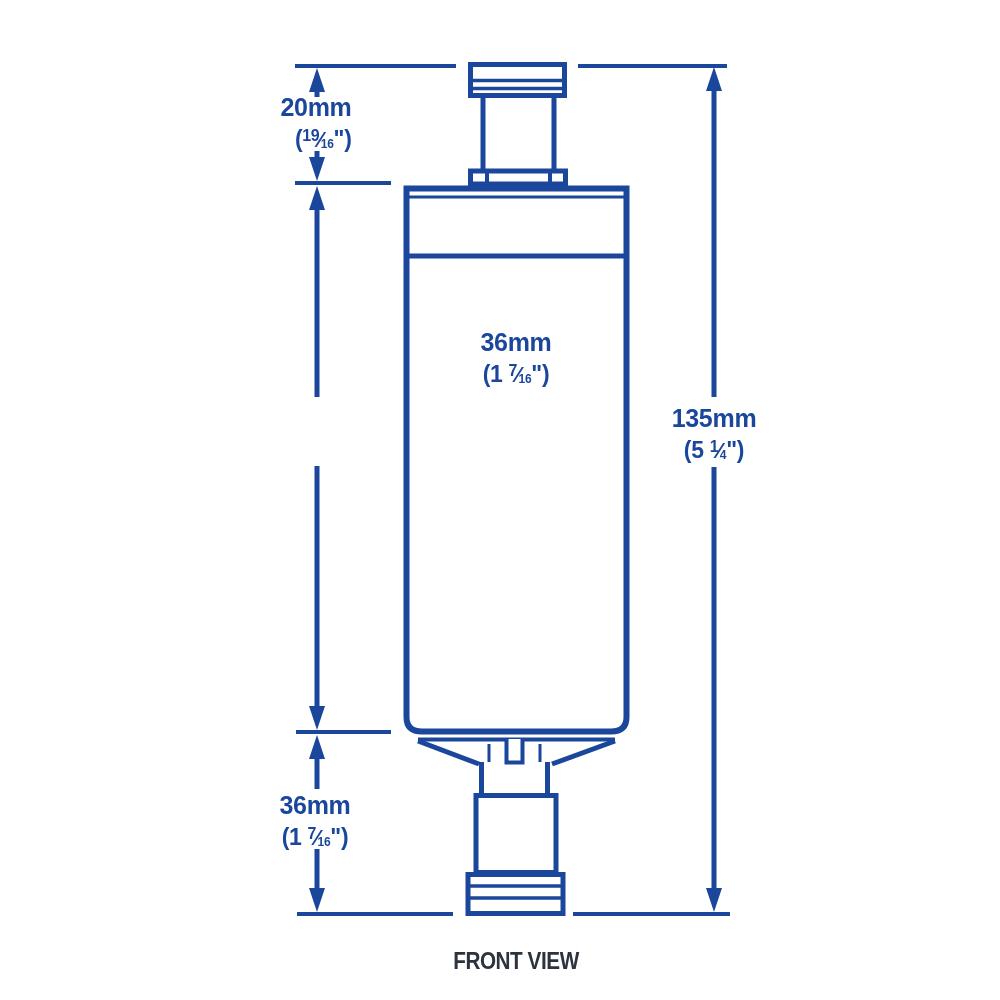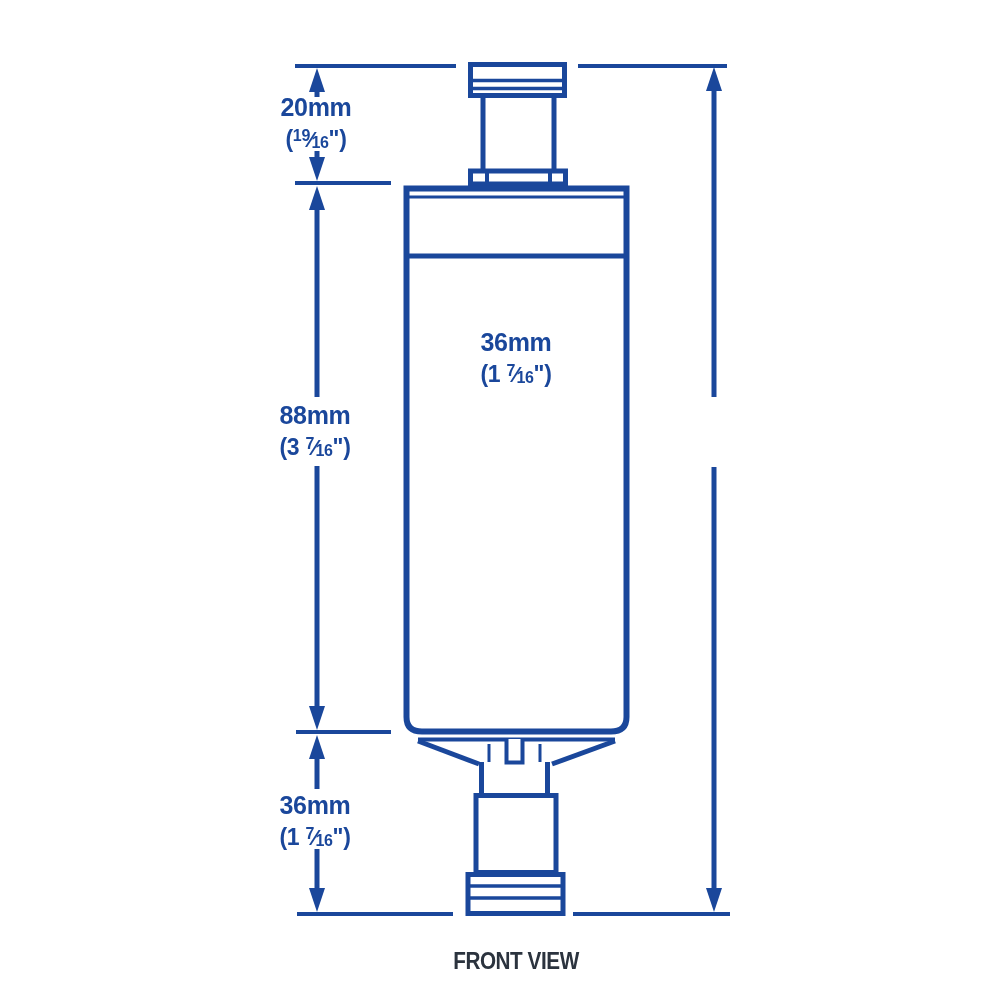--- a/index.html
+++ b/index.html
@@ -28,21 +28,21 @@
     color: var(--line);
     font-weight: bold;
     letter-spacing: -0.3px;
     white-space: nowrap;
   }
   .dim-label .mm   { font-size: 25px; line-height: 27px; }
   .dim-label .inch { font-size: 23px; line-height: 30px; }
   .fwhole { font-size: 23px; }
   .fnum  { font-size: 16px; vertical-align: 6px; }
   .fsl   { font-size: 22px; margin: 0 -1px; }
-  .fden  { font-size: 16px; vertical-align: -1px; }
+  .fden  { font-size: 12px; vertical-align: -1px; }
 
   .caption {
     position: absolute;
     transform: translateX(-50%) scaleX(0.9);
     color: var(--caption);
     font-size: 23px;
     font-weight: bold;
     letter-spacing: -0.5px;
     white-space: nowrap;
   }
@@ -122,35 +122,35 @@
       <line class="ln" stroke-width="5" x1="481.5" y1="762" x2="481.5" y2="797"></line>
       <line class="ln" stroke-width="5" x1="547.5" y1="762" x2="547.5" y2="797"></line>
 
       <rect class="ol" stroke-width="5" x="476" y="795.5" width="80" height="77"></rect>
       <rect class="ol" stroke-width="5" x="468" y="874.5" width="95" height="39"></rect>
       <line class="ln" stroke-width="3.5" x1="470" y1="886" x2="561" y2="886"></line>
       <line class="ln" stroke-width="3.5" x1="470" y1="898" x2="561" y2="898"></line>
     </g>
   </svg>
 
-  <div class="dim-label" style="left:316px; top:94px;">
+  <div class="dim-label" style="left:316px; top:94px;text-align:right;">
     <div class="mm">20mm</div>
     <div class="inch"><span class="fwhole">(</span><span class="fwhole"></span><span class="fnum">19</span><span class="fsl">⁄</span><span class="fden">16</span><span class="fwhole">")</span></div>
   </div>
 
   <div class="dim-label" style="left:516px; top:329px;">
     <div class="mm">36mm</div>
     <div class="inch"><span class="fwhole">(</span><span class="fwhole">1 </span><span class="fnum">7</span><span class="fsl">⁄</span><span class="fden">16</span><span class="fwhole">")</span></div>
   </div>
 
-  <div class="dim-label" style="left:315px; top:402px;">
-    <div class="mm">88mm</div>
-    <div class="inch"><span class="fwhole">(</span><span class="fwhole">3 </span><span class="fnum">7</span><span class="fsl">⁄</span><span class="fden">16</span><span class="fwhole">")</span></div>
+
+  <div class="dim-label" style="left:714px; top:405px;">
+    <div class="mm">135mm</div>
+    <div class="inch"><span class="fwhole">(</span><span class="fwhole">5 </span><span class="fnum">1</span><span class="fsl">⁄</span><span class="fden">4</span><span class="fwhole">")</span></div>
   </div>
-
 
   <div class="dim-label" style="left:315px; top:792px;">
     <div class="mm">36mm</div>
     <div class="inch"><span class="fwhole">(</span><span class="fwhole">1 </span><span class="fnum">7</span><span class="fsl">⁄</span><span class="fden">16</span><span class="fwhole">")</span></div>
   </div>
 
   <div class="caption" style="left:516px; top:948px;">FRONT VIEW</div>
 
 </div>
 

